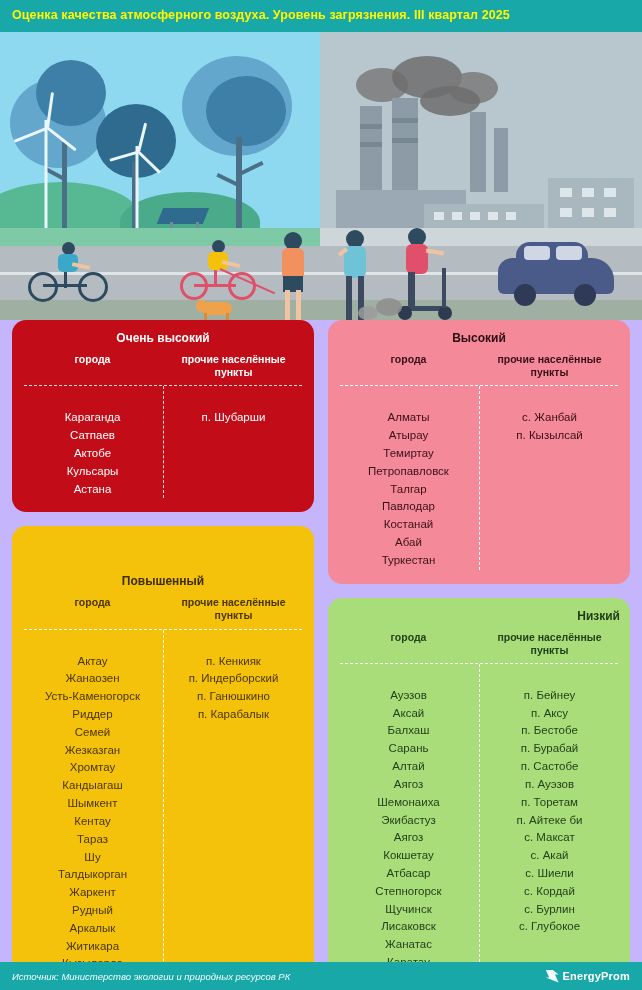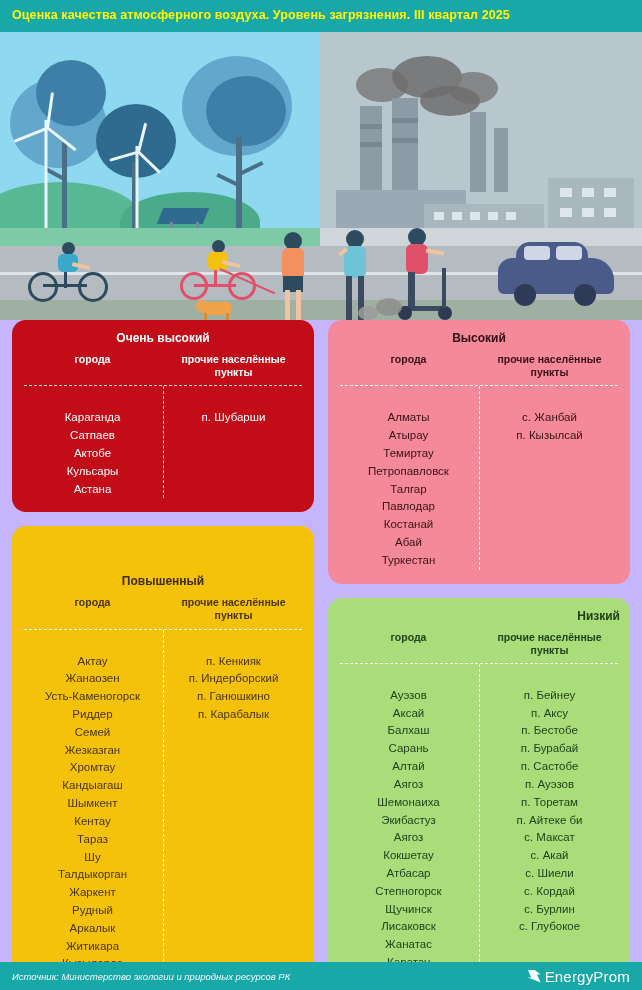--- a/index.html
+++ b/index.html
@@ -212,21 +212,21 @@
     font-size: 9.5px;
     font-style: italic;
     opacity: .95;
   }
   .brand { display: flex; align-items: center; gap: 4px; }
   .brand-mark {
     width: 13px; height: 13px; background: #fff;
     clip-path: polygon(50% 0, 100% 38%, 72% 38%, 100% 100%, 0 62%, 28% 62%, 0 0);
     opacity: .95;
   }
-  .brand-text { color: #fff; font-size: 15px; font-weight: normal; letter-spacing: .2px; }
+  .brand-text { color: #fff; font-size: 11px; font-weight: bold; letter-spacing: .2px; }
 </style>
 </head>
 <body>
 
 <div class="poster">
 
   <div class="header">
     <div class="header-title">Оценка качества атмосферного воздуха. Уровень загрязнения. III квартал 2025</div>
   </div>
 

